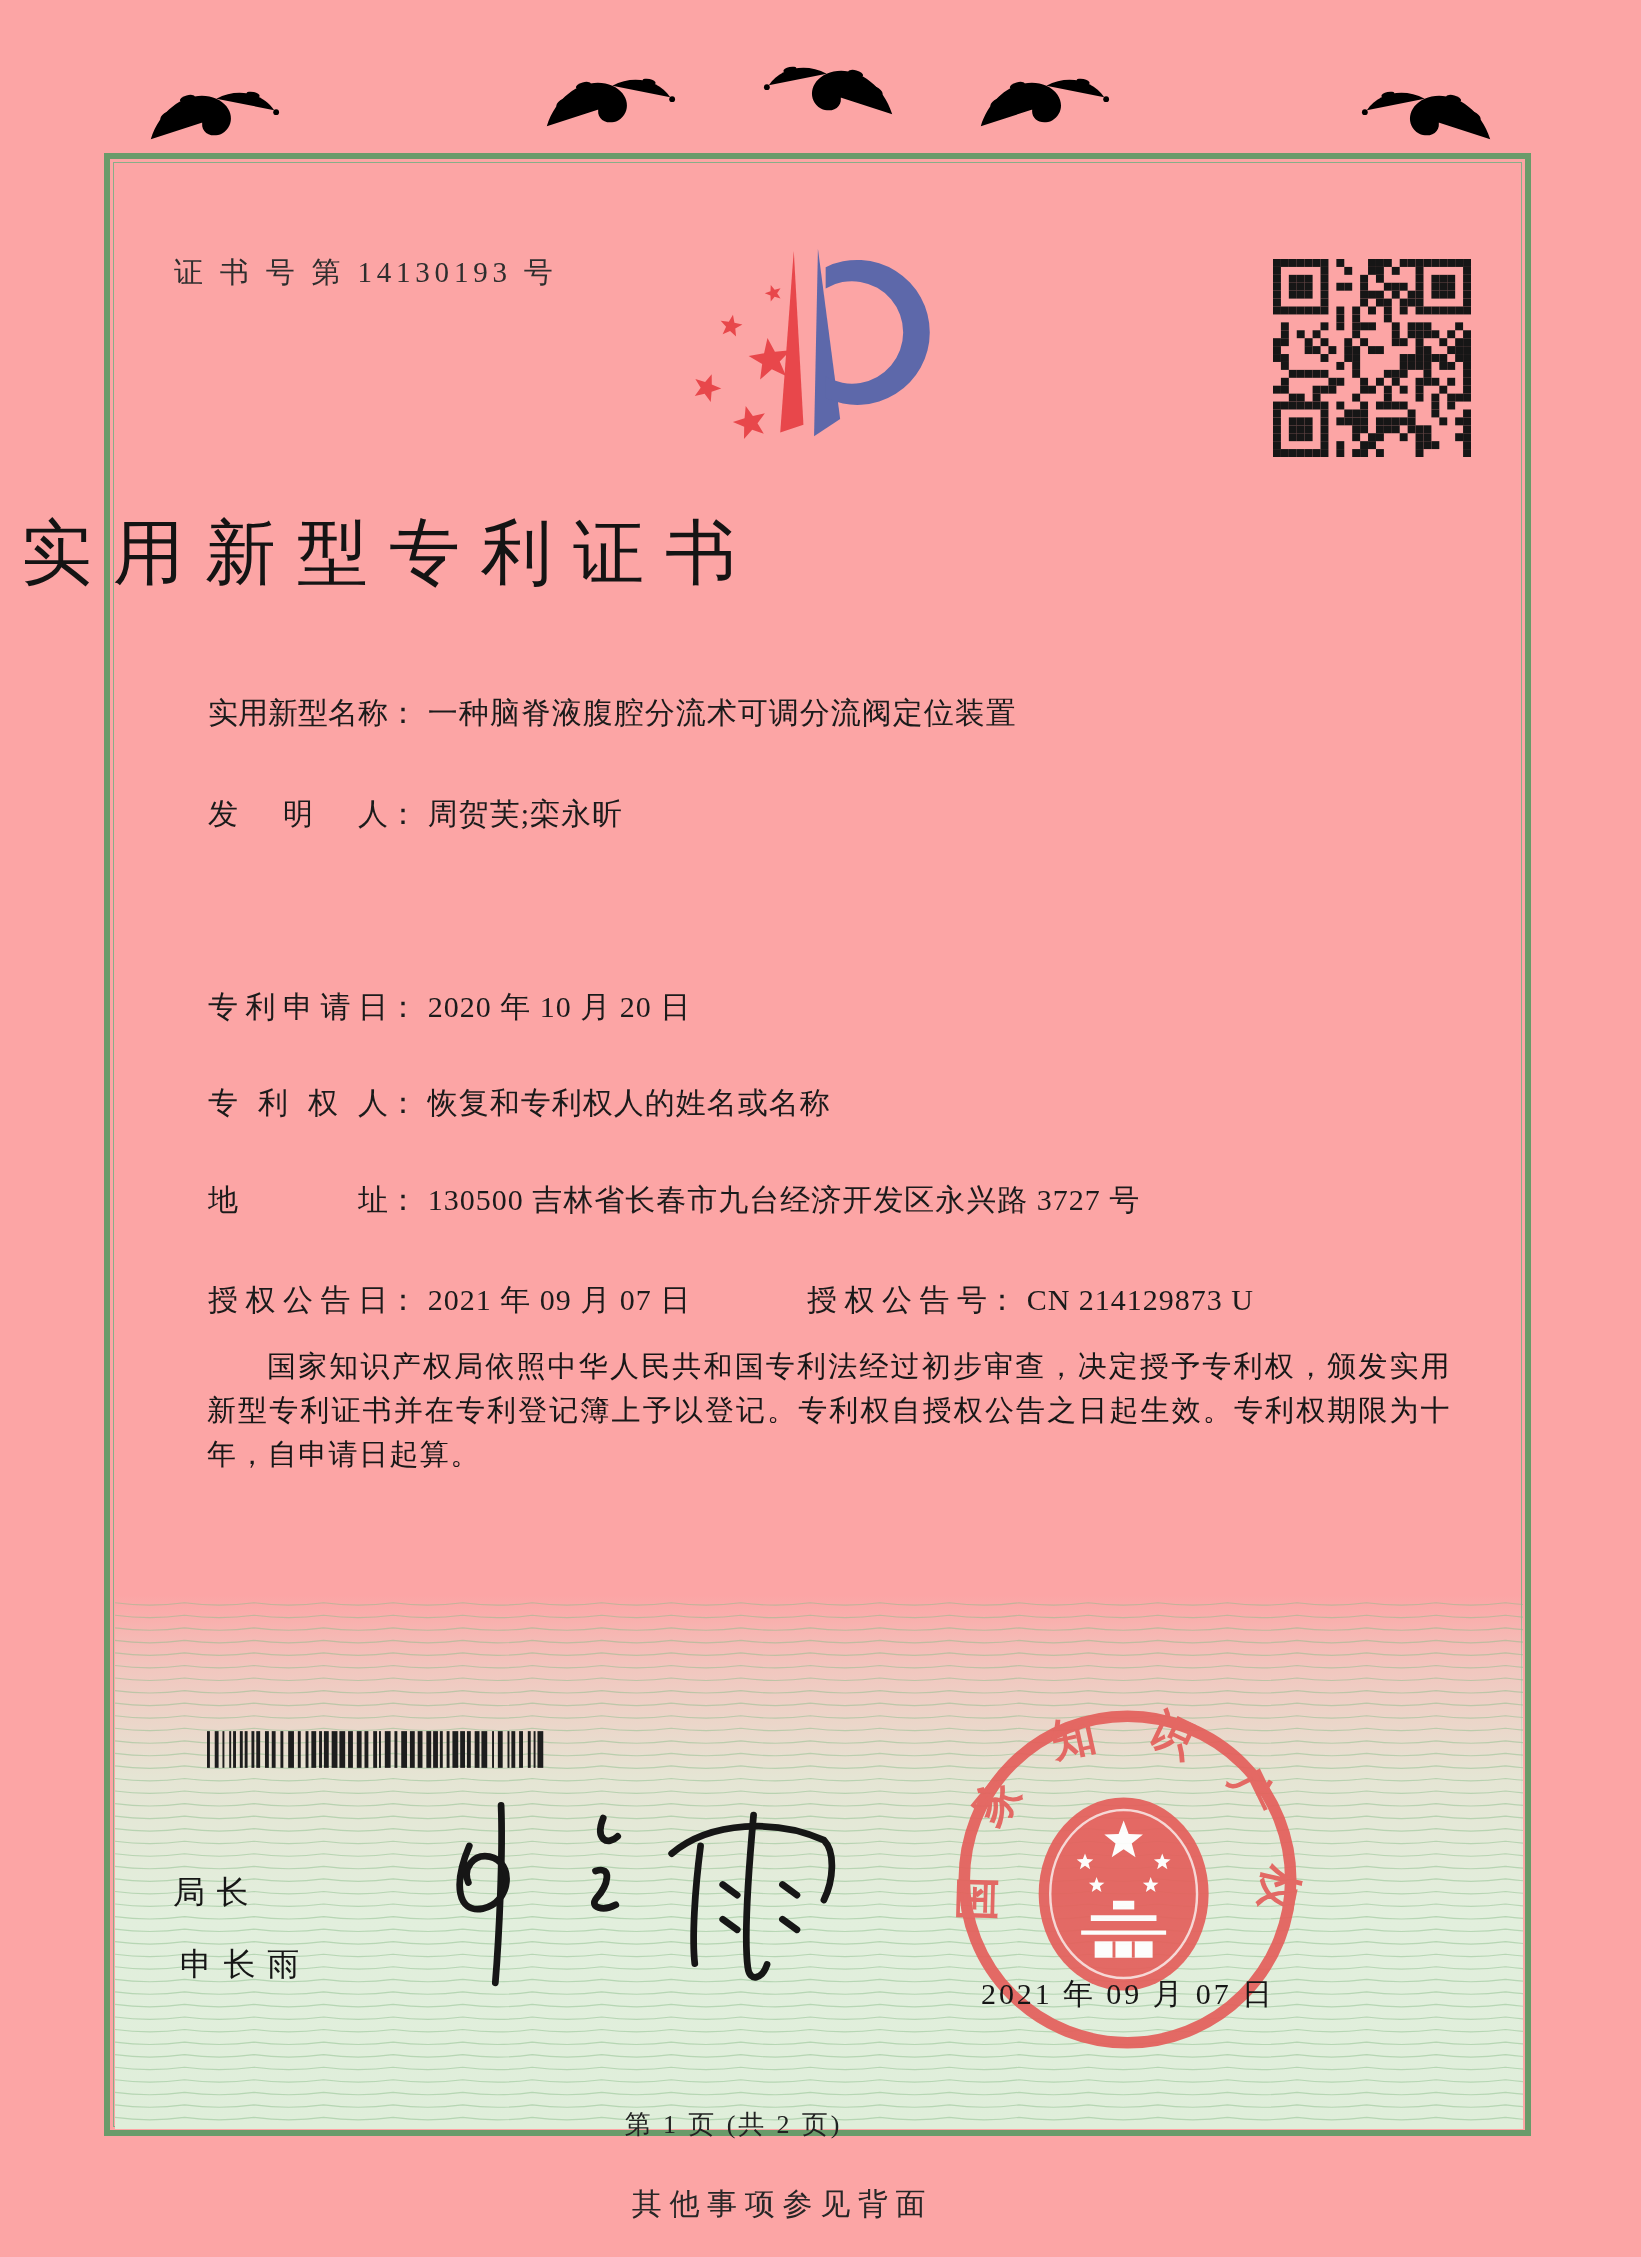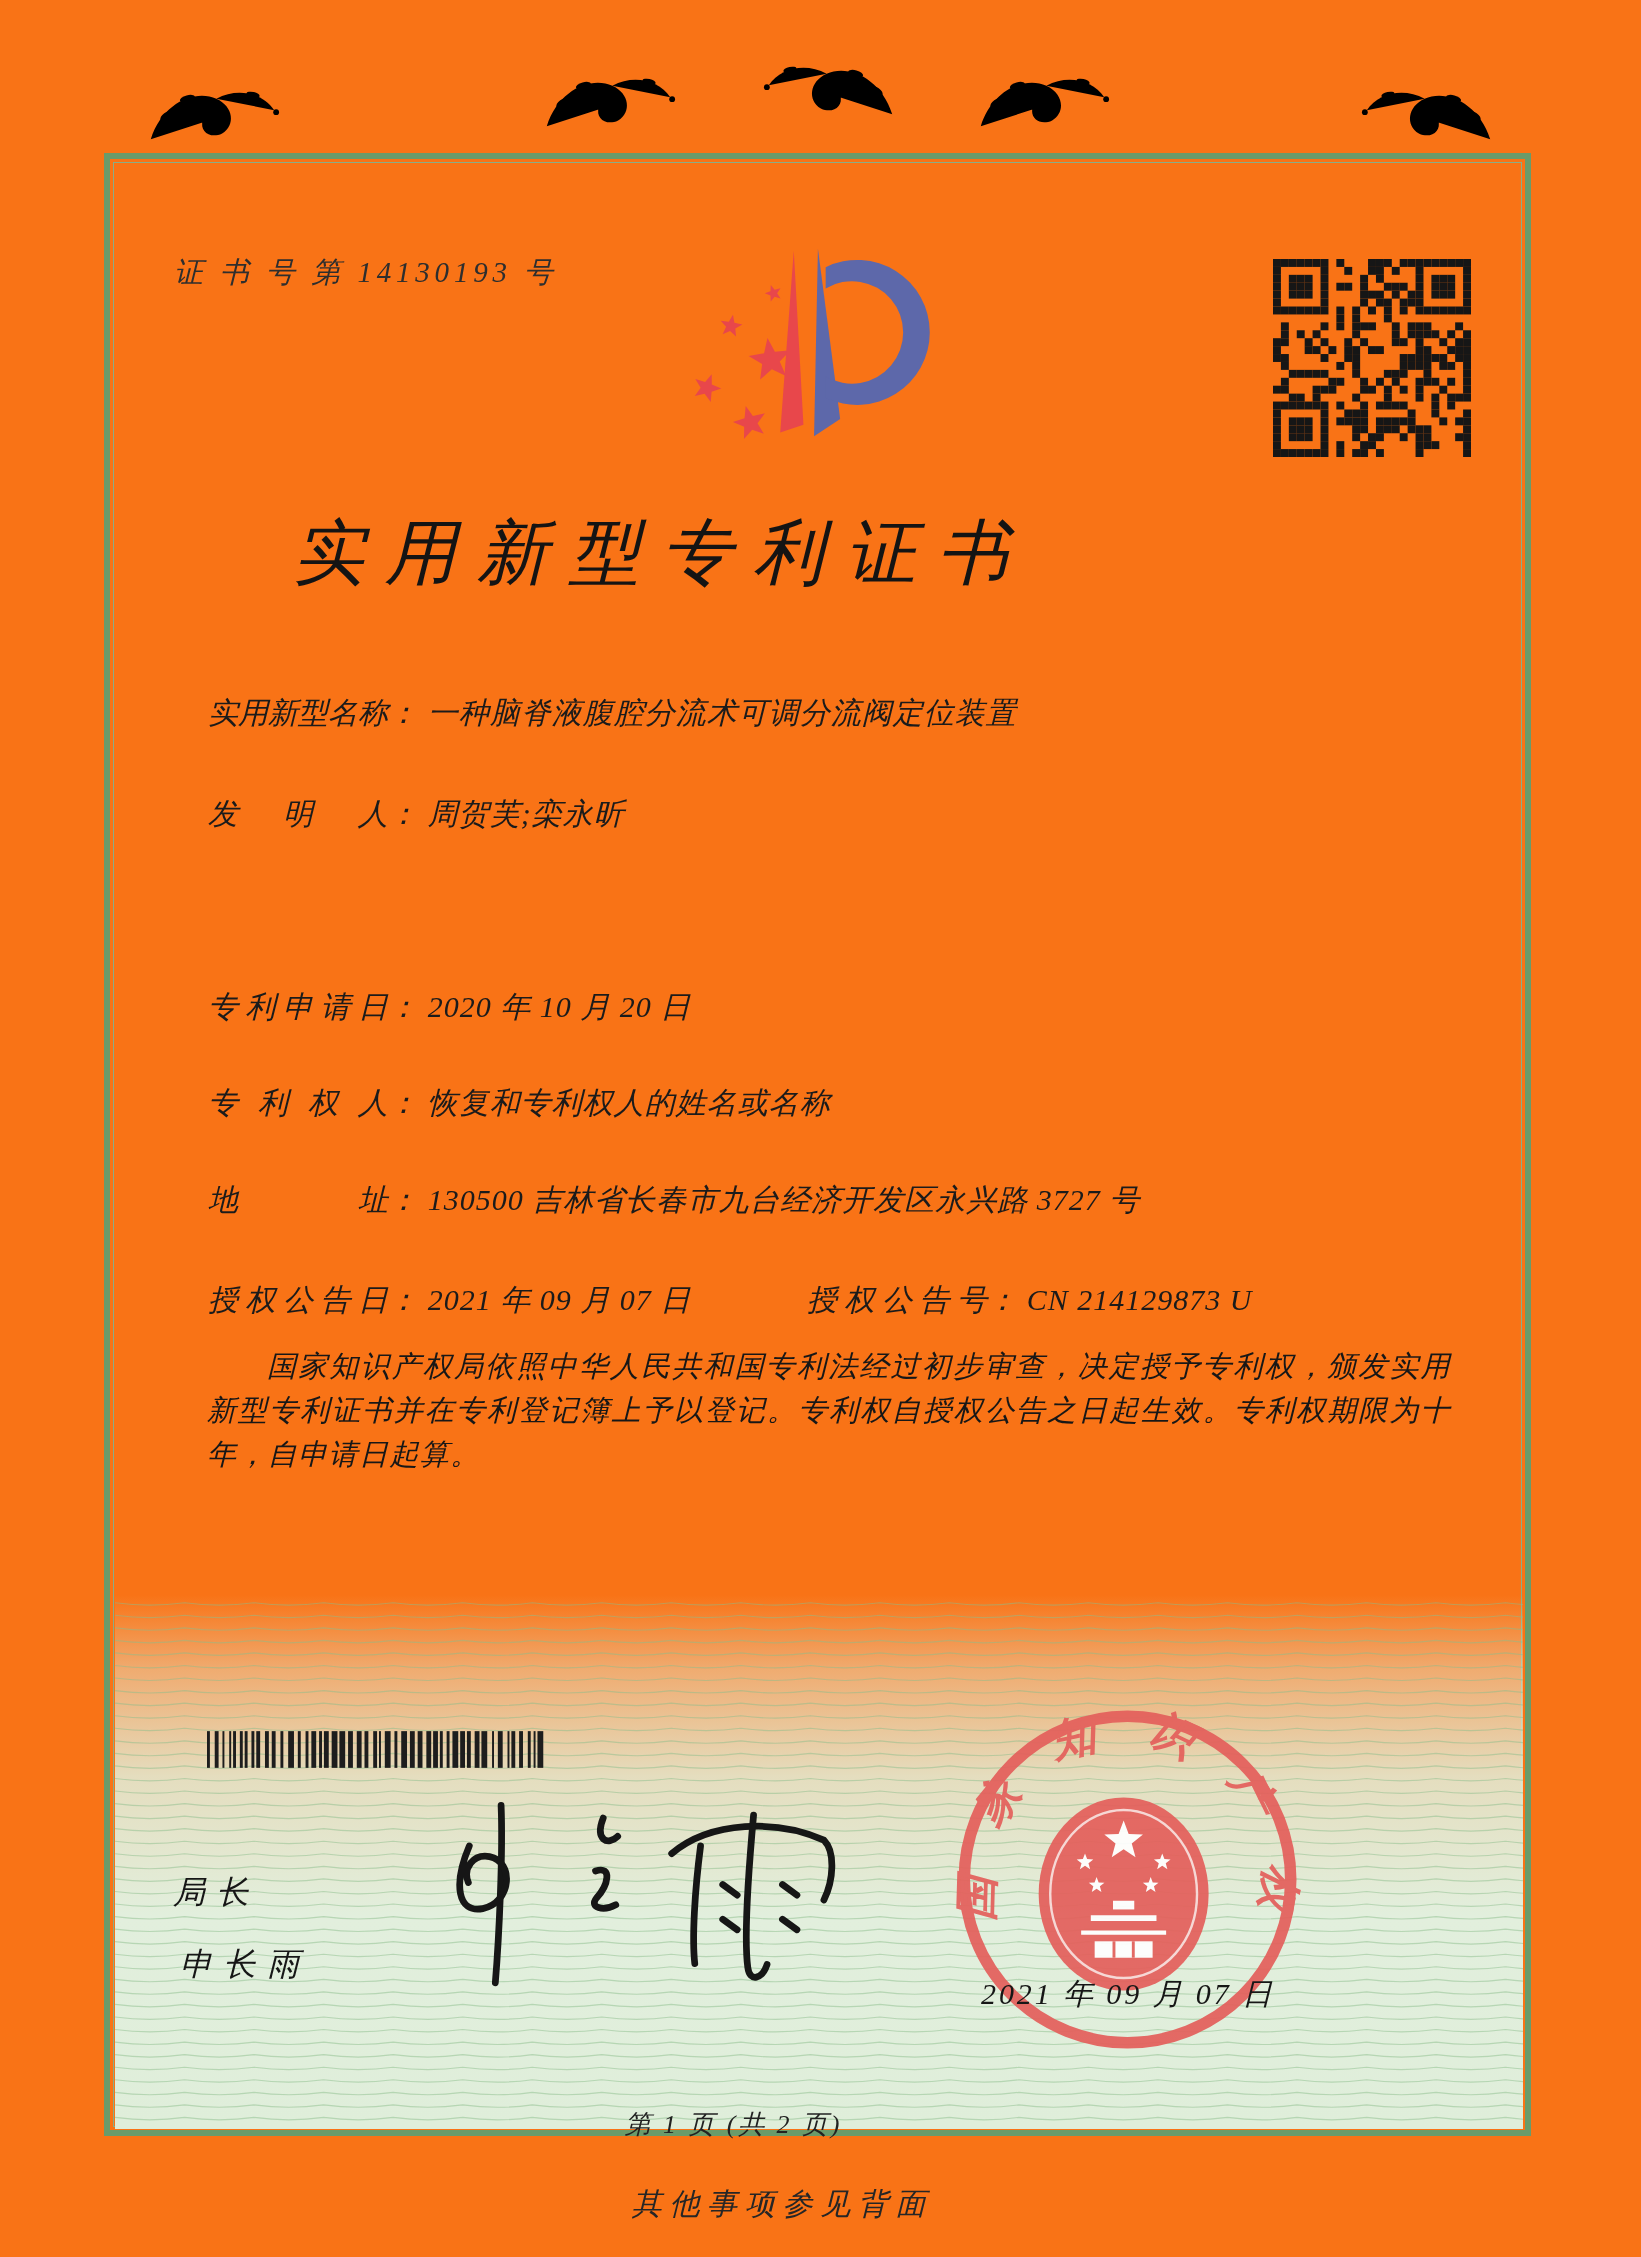--- a/index.html
+++ b/index.html
@@ -1,21 +1,20 @@
 <!DOCTYPE html>
 <html><head>
 <meta charset="utf-8">
 <style>
   html,body{margin:0;padding:0;background:#ffffff;}
   .page{
     position:relative;width:1641px;height:2257px;overflow:hidden;
-    background:#f97316;
+    background:#fca5a5;
     font-family:"Liberation Serif", serif;
     color:#1c1c1c;
-    font-style:italic;
   }
   
   .frame{
     position:absolute;left:104px;top:153px;width:1427px;height:1983px;
     border:6.8px solid #6a9b6a;box-sizing:border-box;
   }
   .frame-inner{
     position:absolute;inset:2.9px;border:1.9px solid #88ae88;
   }
   .vine{position:absolute;}
@@ -30,21 +29,21 @@
   }
   .green-band svg{position:absolute;left:0;top:0;}
   
   .cert-no{
     position:absolute;left:174px;top:253px;
     font-size:29px;letter-spacing:4.8px;color:#2e2e2e;white-space:nowrap;
   }
   .logo{position:absolute;left:671px;top:243px;}
   .qr{position:absolute;left:1273px;top:259px;}
   .title{
-    position:absolute;left:0;top:506px;width:1301px;text-align:center;
+    position:absolute;left:0;top:506px;width:1301px;
     font-size:71px;font-weight:500;letter-spacing:21px;color:#141414;
     white-space:nowrap;text-indent:21px;
   }
   
   .row{position:absolute;left:208px;font-size:30px;white-space:nowrap;color:#1b1b1b;}
   .lbl{display:inline-block;width:180px;text-align:justify;text-align-last:justify;vertical-align:bottom;}
   .colon{display:inline-block;}
   .val{margin-left:9.7px;letter-spacing:1px;}
   .pair2{position:absolute;left:591px;top:0;white-space:nowrap;margin-left:8px;}
   

